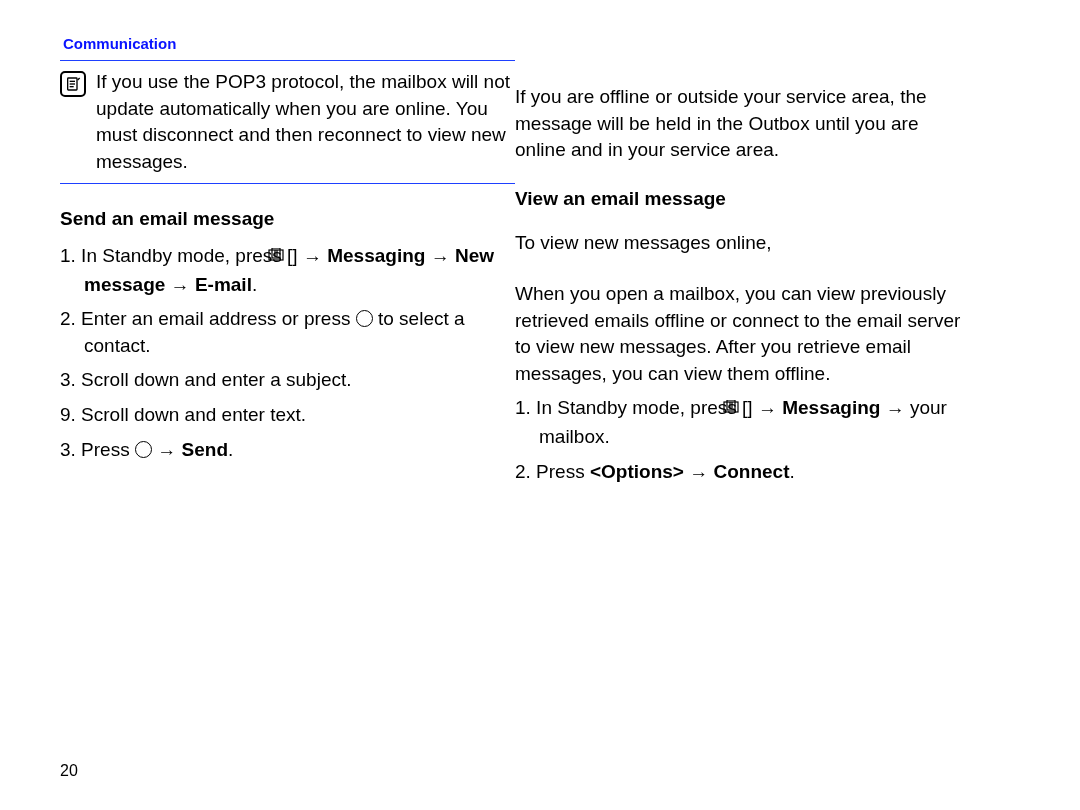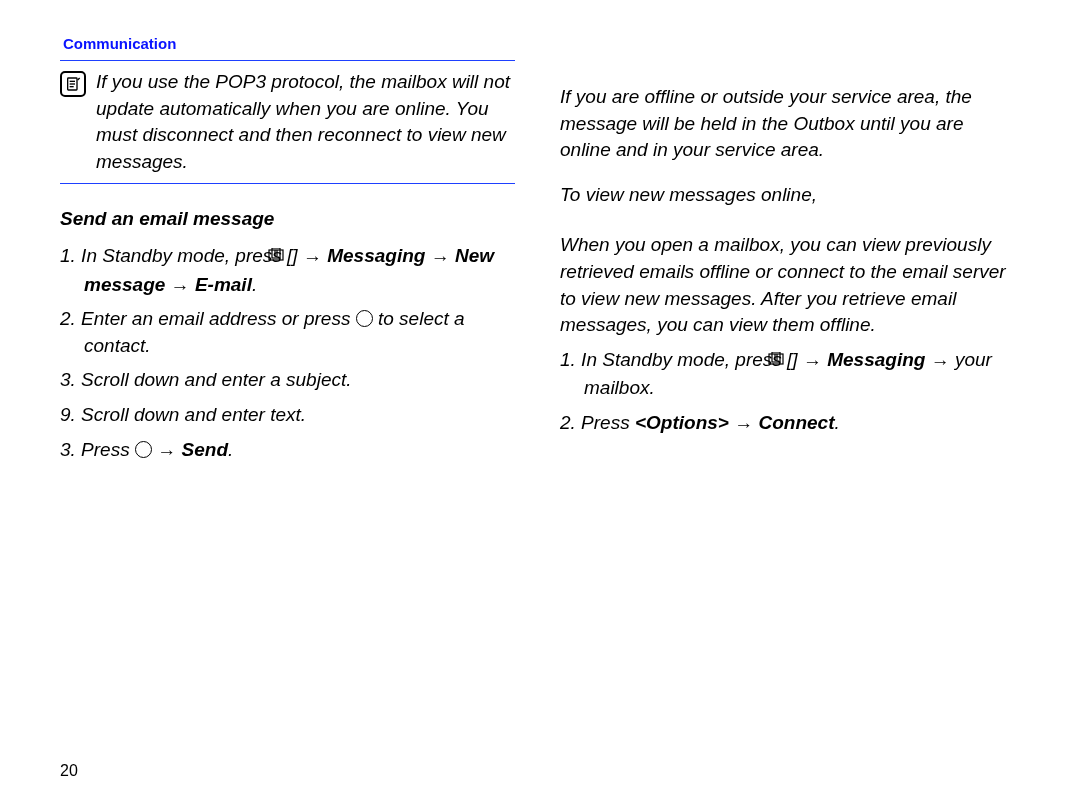--- a/index.html
+++ b/index.html
@@ -12,23 +12,21 @@
   }
   .header {
     color: #0a14ff;
     font-weight: bold;
     font-size: 15px;
     margin-bottom: 8px;
     margin-left: 3px;
   }
   .columns {
     display: flex;
-    gap: 45px;
     margin-top: 8px;
-    font-style: italic;
   }
   .col {
     width: 455px;
     font-size: 19px;
     line-height: 1.4;
   }
   .hr {
     border: none;
     border-top: 1px solid #1e40ff;
     margin: 0;
@@ -133,20 +131,21 @@
         <li>9. Scroll down and enter text.</li>
         <li>
           <span>3. Press </span><span class="circle-icon"></span><span> → </span><b>Send</b><span>.</span>
         </li>
       </ol>
     </div>
 
     <div class="col">
       <div class="para">If you are offline or outside your service area, the message will be held in the Outbox until you are online and in your service area.</div>
 
+      <h3 class="section">View an email message</h3>
 
       <div class="para spacer-top">To view new messages online,</div>
       <div class="para">When you open a mailbox, you can view previously retrieved emails offline or connect to the email server to view new messages. After you retrieve email messages, you can view them offline.</div>
 
       <ol class="steps">
         <li>
           <span>1. In Standby mode, press [</span><span class="menu-icon"><svg viewBox="0 0 16 16" fill="none" stroke="#000" stroke-width="1.2">
                 <rect x="1" y="2" width="14" height="10"></rect>
                 <rect x="4" y="0" width="8" height="10"></rect>
                 <line x1="6" y1="3" x2="10" y2="3"></line>

